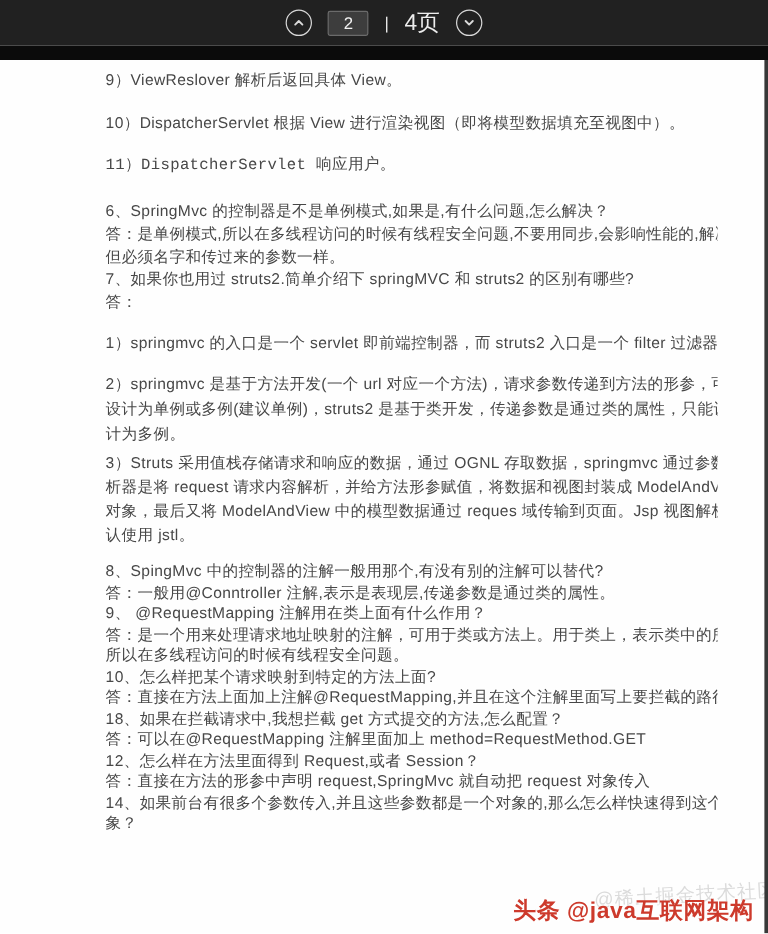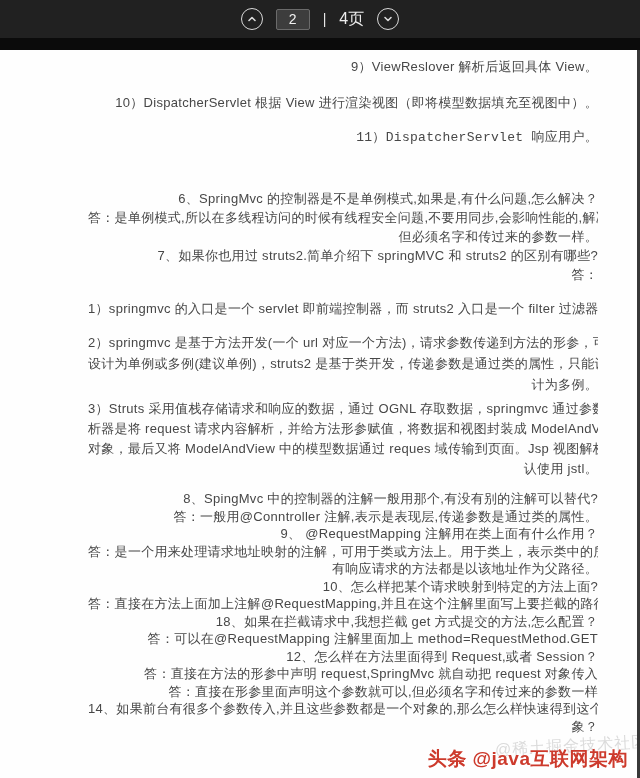--- a/index.html
+++ b/index.html
@@ -21,26 +21,26 @@
     padding:0;cursor:pointer;box-sizing:border-box;
   }
   .nav-btn svg{display:block;}
   .page-box{
     min-width:34px;height:21px;box-sizing:border-box;
     background:#3d3d3d;border:1px solid #6b6b6b;border-radius:2px;
     color:#f2f2f2;font-size:14px;
     display:flex;align-items:center;justify-content:center;padding:0 4px;
   }
   .sep{color:#e6e6e6;font-size:14px;line-height:1;}
-  .total{color:#ededed;font-size:16px;line-height:1;}
+  .total{color:#ededed;font-size:19px;line-height:1;}
   
   .gap-strip{position:absolute;top:38px;left:0;right:0;height:12px;background:#0b0b0b;}
   
   .page{
-    position:absolute;top:50px;left:0;right:0;bottom:0;background:#fefefe;text-align:right;
+    position:absolute;top:50px;left:0;right:0;bottom:0;background:#fefefe;
   }
   .content{
     padding:7px 42px 0 88px;
     font-size:13px;color:#474747;letter-spacing:.3px;
   }
   .para{margin:0;}
   .line{white-space:nowrap;overflow:hidden;}
   .right-edge{
     position:absolute;top:0;right:0;bottom:0;width:3px;background:#383838;
   }
@@ -90,21 +90,21 @@
     <div class="content">
         <div class="para" style="margin-top: 0px; line-height: 19px;">
           <div class="line">9）ViewReslover 解析后返回具体 View。</div>
         </div>
         <div class="para" style="margin-top: 17px; line-height: 19px;">
           <div class="line">10）DispatcherServlet 根据 View 进行渲染视图（即将模型数据填充至视图中）。</div>
         </div>
         <div class="para" style="margin-top: 16px; line-height: 19px; font-family: Liberation Mono, monospace;">
           <div class="line">11）DispatcherServlet 响应用户。</div>
         </div>
-        <div class="para" style="margin-top: 42px; line-height: 19px;">
+        <div class="para" style="margin-top: 19px; line-height: 19px;">
           <div class="line">6、SpringMvc 的控制器是不是单例模式,如果是,有什么问题,怎么解决？</div>
           <div class="line">答：是单例模式,所以在多线程访问的时候有线程安全问题,不要用同步,会影响性能的,解决</div>
           <div class="line">但必须名字和传过来的参数一样。</div>
           <div class="line">7、如果你也用过 struts2.简单介绍下 springMVC 和 struts2 的区别有哪些?</div>
           <div class="line">答：</div>
         </div>
         <div class="para" style="margin-top: 15px; line-height: 19px;">
           <div class="line">1）springmvc 的入口是一个 servlet 即前端控制器，而 struts2 入口是一个 filter 过滤器。</div>
         </div>
         <div class="para" style="margin-top: 14px; line-height: 21px;">
@@ -116,28 +116,27 @@
           <div class="line">3）Struts 采用值栈存储请求和响应的数据，通过 OGNL 存取数据，springmvc 通过参数解</div>
           <div class="line">析器是将 request 请求内容解析，并给方法形参赋值，将数据和视图封装成 ModelAndView</div>
           <div class="line">对象，最后又将 ModelAndView 中的模型数据通过 reques 域传输到页面。Jsp 视图解析器默</div>
           <div class="line">认使用 jstl。</div>
         </div>
         <div class="para" style="margin-top: 11px; line-height: 17.5px;">
           <div class="line">8、SpingMvc 中的控制器的注解一般用那个,有没有别的注解可以替代?</div>
           <div class="line">答：一般用@Conntroller 注解,表示是表现层,传递参数是通过类的属性。</div>
           <div class="line">9、 @RequestMapping 注解用在类上面有什么作用？</div>
           <div class="line">答：是一个用来处理请求地址映射的注解，可用于类或方法上。用于类上，表示类中的所</div>
-          <div class="line">有响应请求的方法都是以该地址作为父路径。</div>
+          <div class="line">所以在多线程访问的时候有线程安全问题。</div>
           <div class="line">10、怎么样把某个请求映射到特定的方法上面?</div>
           <div class="line">答：直接在方法上面加上注解@RequestMapping,并且在这个注解里面写上要拦截的路径</div>
           <div class="line">18、如果在拦截请求中,我想拦截 get 方式提交的方法,怎么配置？</div>
           <div class="line">答：可以在@RequestMapping 注解里面加上 method=RequestMethod.GET</div>
           <div class="line">12、怎么样在方法里面得到 Request,或者 Session？</div>
           <div class="line">答：直接在方法的形参中声明 request,SpringMvc 就自动把 request 对象传入</div>
-          <div class="line">答：直接在形参里面声明这个参数就可以,但必须名字和传过来的参数一样</div>
           <div class="line">14、如果前台有很多个参数传入,并且这些参数都是一个对象的,那么怎么样快速得到这个对</div>
           <div class="line">象？</div>
         </div>
       </div>
 
     <div class="wm-faint" style="color: rgb(185, 185, 185);">@稀土掘金技术社区</div>
     <div class="wm-red" style="color: rgb(205, 58, 44);">头条 @java互联网架构</div>
 
     <div class="right-edge"></div>
   </main>

